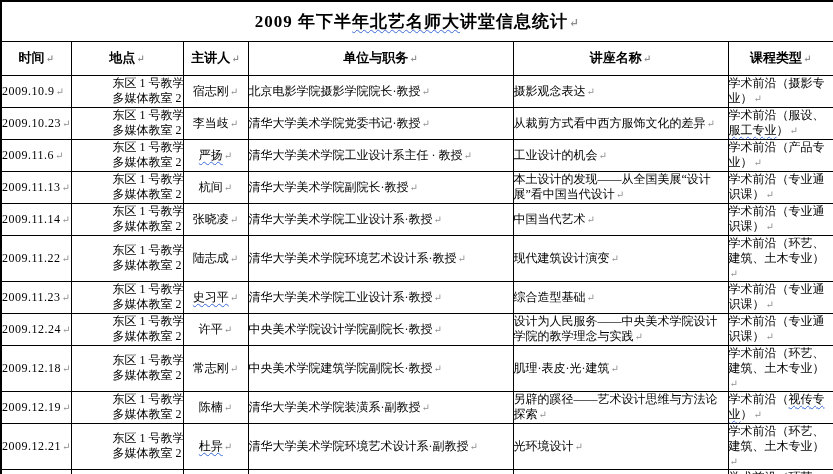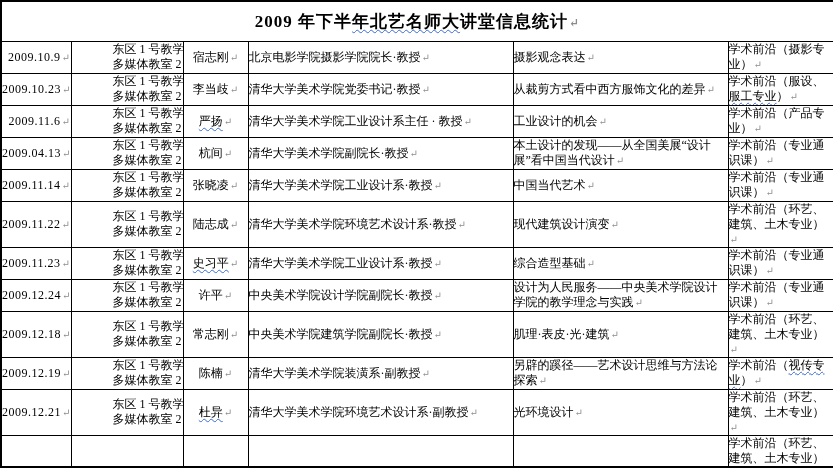--- a/index.html
+++ b/index.html
@@ -15,21 +15,21 @@
   table.doc td, table.doc th {
     border:1px solid #000; vertical-align:middle; overflow:hidden;
     padding:0; box-sizing:border-box;
   }
   .title-cell {
     height:40px; text-align:center; font-weight:bold; font-size:17px;
     letter-spacing:1px;
   }
   th.hdr { height:34px; font-weight:bold; font-size:13px; text-align:center; }
   tbody td { height:32px; font-size:12px; line-height:15px; }
-  td.c-date    { text-align:right; letter-spacing:0.5px; }
+  td.c-date    { text-align:left; letter-spacing:0.5px; }
   td.c-loc     { text-align:center; }
   td.c-loc .loc{ display:inline-block; width:93px; text-align:left;margin-left:41px; }
   td.c-speaker { text-align:center; }
   td.c-unit    { text-align:left; padding:0 10px 0 6px;margin-left:8px; }
   td.c-lecture { text-align:left; padding:0 7px; }
   td.c-course  { text-align:left; padding:0 4px; }
   .sq-blue {
     text-decoration:underline; text-decoration-style:wavy;
     text-decoration-color:#3a6bd8; text-decoration-thickness:1px;
     text-underline-offset:2px;
@@ -53,20 +53,28 @@
         <col style="width:112px">
         <col style="width:65px">
       <col style="width:265px">
         <col style="width:215px">
         <col style="width:106px">
     </colgroup>
     <thead>
       <tr>
         <td colspan="6" class="title-cell"><span>2009 年下半</span><span class="sq-blue">年北艺名师大</span><span>讲堂信息统计</span><span class="pmark">↵</span></td>
       </tr>
+      <tr>
+        <th class="hdr"><span>时间</span><span class="pmark">↵</span></th>
+        <th class="hdr"><span>地点</span><span class="pmark">↵</span></th>
+        <th class="hdr"><span>主讲人</span><span class="pmark">↵</span></th>
+        <th class="hdr"><span>单位与职务</span><span class="pmark">↵</span></th>
+        <th class="hdr"><span>讲座名称</span><span class="pmark">↵</span></th>
+        <th class="hdr"><span>课程类型</span><span class="pmark">↵</span></th>
+      </tr>
     </thead>
     <tbody id="rows">
   <tr>
     <td class="c-date"><span>2009.10.9</span><span class="pmark">↵</span></td>
     <td class="c-loc"><span class="loc"><span>东区 1 号教学楼多媒体教室 2</span><span class="pmark">↵</span></span></td>
     <td class="c-speaker"><span>宿志刚</span><span class="sq-blue"></span><span class="pmark">↵</span></td>
     <td class="c-unit"><span>北京电影学院摄影学院院长·教授</span><span class="pmark">↵</span></td>
     <td class="c-lecture"><span>摄影观念表达</span><span class="sq-red"></span><span></span><span class="pmark">↵</span></td>
     <td class="c-course"><span>学术前沿（摄影专业）</span><span class="sq-blue"></span><span></span><span class="pmark">↵</span></td>
   </tr>
@@ -83,21 +91,21 @@
   <tr>
     <td class="c-date"><span>2009.11.6</span><span class="pmark">↵</span></td>
     <td class="c-loc"><span class="loc"><span>东区 1 号教学楼多媒体教室 2</span><span class="pmark">↵</span></span></td>
     <td class="c-speaker"><span></span><span class="sq-blue">严扬</span><span class="pmark">↵</span></td>
     <td class="c-unit"><span>清华大学美术学院工业设计系主任 · 教授</span><span class="pmark">↵</span></td>
     <td class="c-lecture"><span>工业设计的机会</span><span class="sq-red"></span><span></span><span class="pmark">↵</span></td>
     <td class="c-course"><span>学术前沿（产品专业）</span><span class="sq-blue"></span><span></span><span class="pmark">↵</span></td>
   </tr>
 
   <tr>
-    <td class="c-date"><span>2009.04.13</span><span class="pmark">↵</span></td>
+    <td class="c-date"><span>2009.11.13</span><span class="pmark">↵</span></td>
     <td class="c-loc"><span class="loc"><span>东区 1 号教学楼多媒体教室 2</span><span class="pmark">↵</span></span></td>
     <td class="c-speaker"><span>杭间</span><span class="sq-blue"></span><span class="pmark">↵</span></td>
     <td class="c-unit"><span>清华大学美术学院副院长·教授</span><span class="pmark">↵</span></td>
     <td class="c-lecture"><span>本土设计的发现——从全国美展“设计展”看中国当代设计</span><span class="sq-red"></span><span></span><span class="pmark">↵</span></td>
     <td class="c-course"><span>学术前沿（专业通识课）</span><span class="sq-blue"></span><span></span><span class="pmark">↵</span></td>
   </tr>
 
   <tr>
     <td class="c-date"><span>2009.11.14</span><span class="pmark">↵</span></td>
     <td class="c-loc"><span class="loc"><span>东区 1 号教学楼多媒体教室 2</span><span class="pmark">↵</span></span></td>

